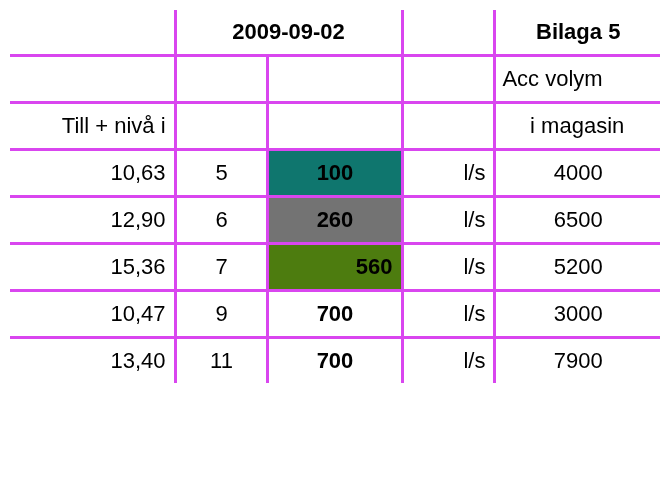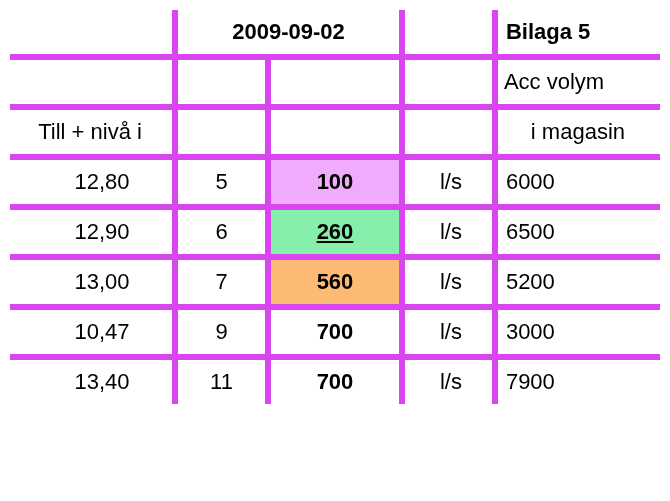--- a/index.html
+++ b/index.html
@@ -11,40 +11,40 @@
     width:670px;
     box-sizing:border-box;
     padding:10px;
   }
   table{
     border-collapse:collapse;
     width:650px;
     table-layout:fixed;
   }
   td{
-    border:6px solid #d946ef;
+    border:3px solid #d946ef;
     padding:4px 8px;
     height:36px;
     vertical-align:middle;
     white-space:nowrap;
   }
   
   tr td:first-child{border-left:none;}
   tr td:last-child{border-right:none;}
   tr:first-child td{border-top:none;}
   tr:last-child td{border-bottom:none;}
-  .c1{width:160px;text-align:center;padding-left:30px;}
+  .c1{width:160px;text-align:right;padding-left:30px;}
   .c2{width:90px;text-align:center;}
   .c3{width:130px;text-align:center;}
-  .c4{width:90px;text-align:center;padding-left:13px;}
-  .c5{width:160px;text-align:left;}
+  .c4{width:90px;text-align:right;padding-left:13px;}
+  .c5{width:160px;text-align:center;}
   .bold{font-weight:bold;}
-  .hl-yellow{background:#f0abfc;}
-  .hl-gray{background:#86efac;text-decoration:underline;}
-  .hl-cyan{background:#fdba74;}
+  .hl-yellow{background:#0f766e;}
+  .hl-gray{background:#737373;}
+  .hl-cyan{background:#4d7c0f;text-align:right;}
   .left-pad0{padding-left:6px;}
 </style>
 </head>
 <body>
 
 <table>
   <colgroup>
     <col class="c1">
       <col class="c2">
       <col class="c3">
@@ -66,35 +66,35 @@
       <td class="c5" style="text-align:left;padding-left:6px;">Acc volym</td>
     </tr>
     <tr>
       <td class="c1 left-pad0" style="padding-left:6px;">Till + nivå i</td>
       <td class="c2"></td>
       <td class="c3"></td>
       <td class="c4"></td>
       <td class="c5" style="text-align:center;padding-left:6px;">i magasin</td>
     </tr>
   <tr>
-        <td class="c1">12,80</td>
+        <td class="c1">10,63</td>
         <td class="c2">5</td>
         <td class="c3 bold hl-yellow">100</td>
         <td class="c4">l/s</td>
-        <td class="c5">6000</td>
+        <td class="c5">4000</td>
       </tr>
       <tr>
         <td class="c1">12,90</td>
         <td class="c2">6</td>
         <td class="c3 bold hl-gray">260</td>
         <td class="c4">l/s</td>
         <td class="c5">6500</td>
       </tr>
       <tr>
-        <td class="c1">13,00</td>
+        <td class="c1">15,36</td>
         <td class="c2">7</td>
         <td class="c3 bold hl-cyan">560</td>
         <td class="c4">l/s</td>
         <td class="c5">5200</td>
       </tr>
       <tr>
         <td class="c1">10,47</td>
         <td class="c2">9</td>
         <td class="c3 bold">700</td>
         <td class="c4">l/s</td>

